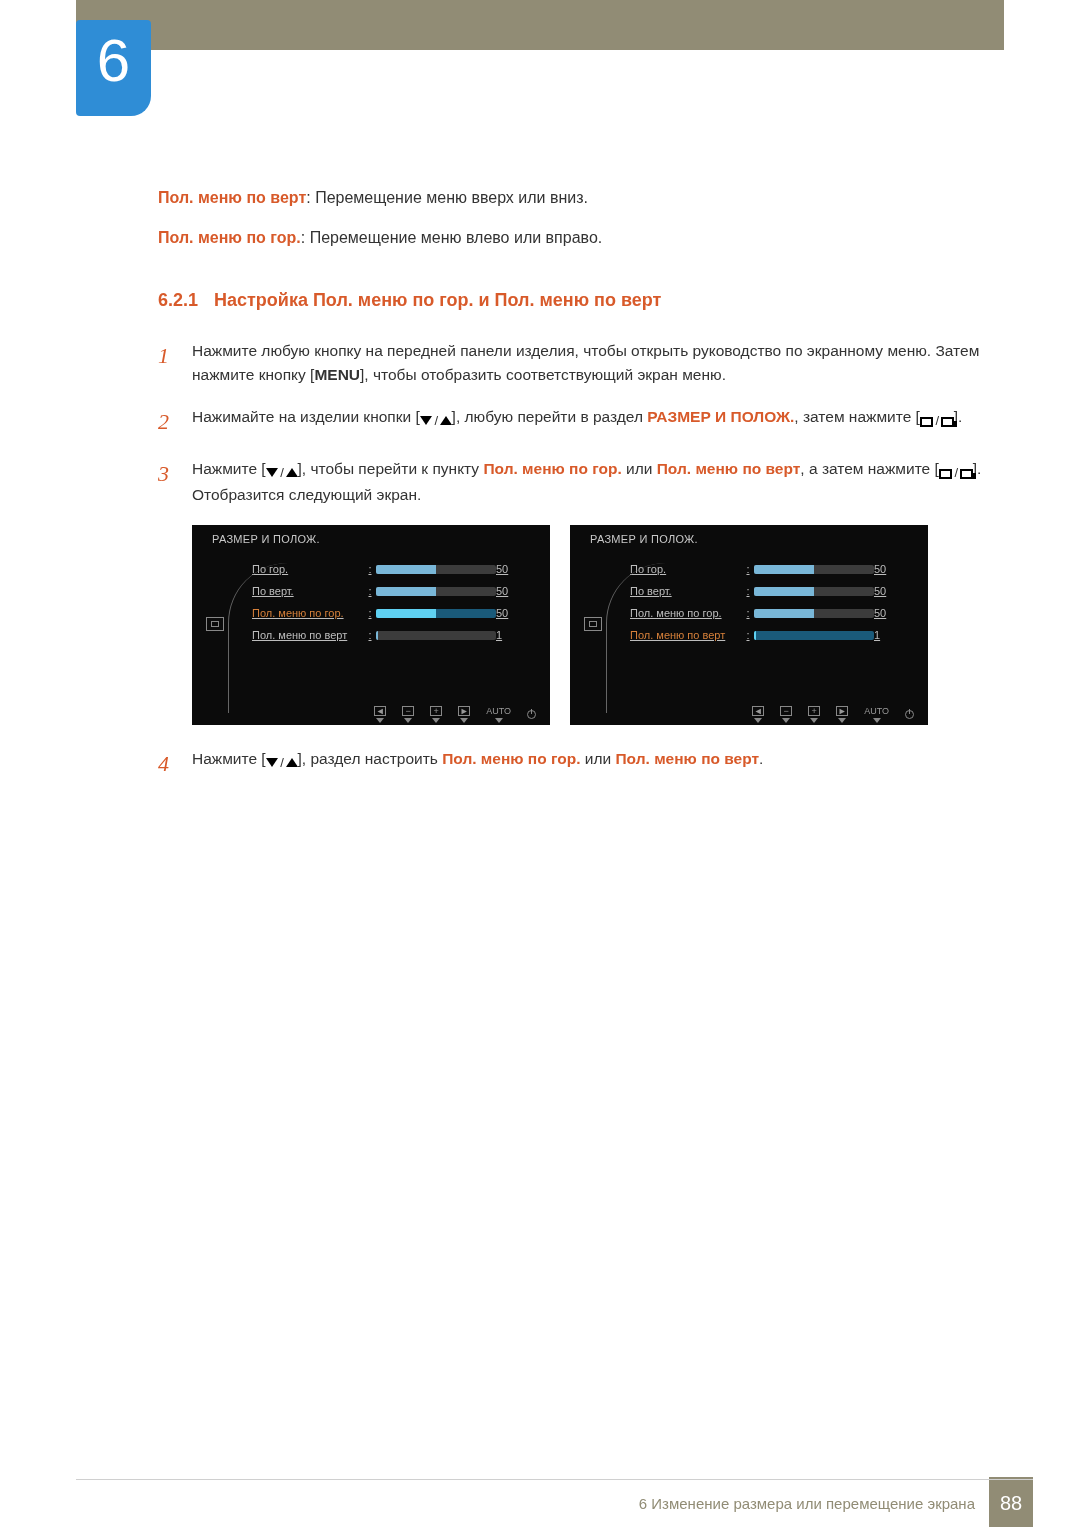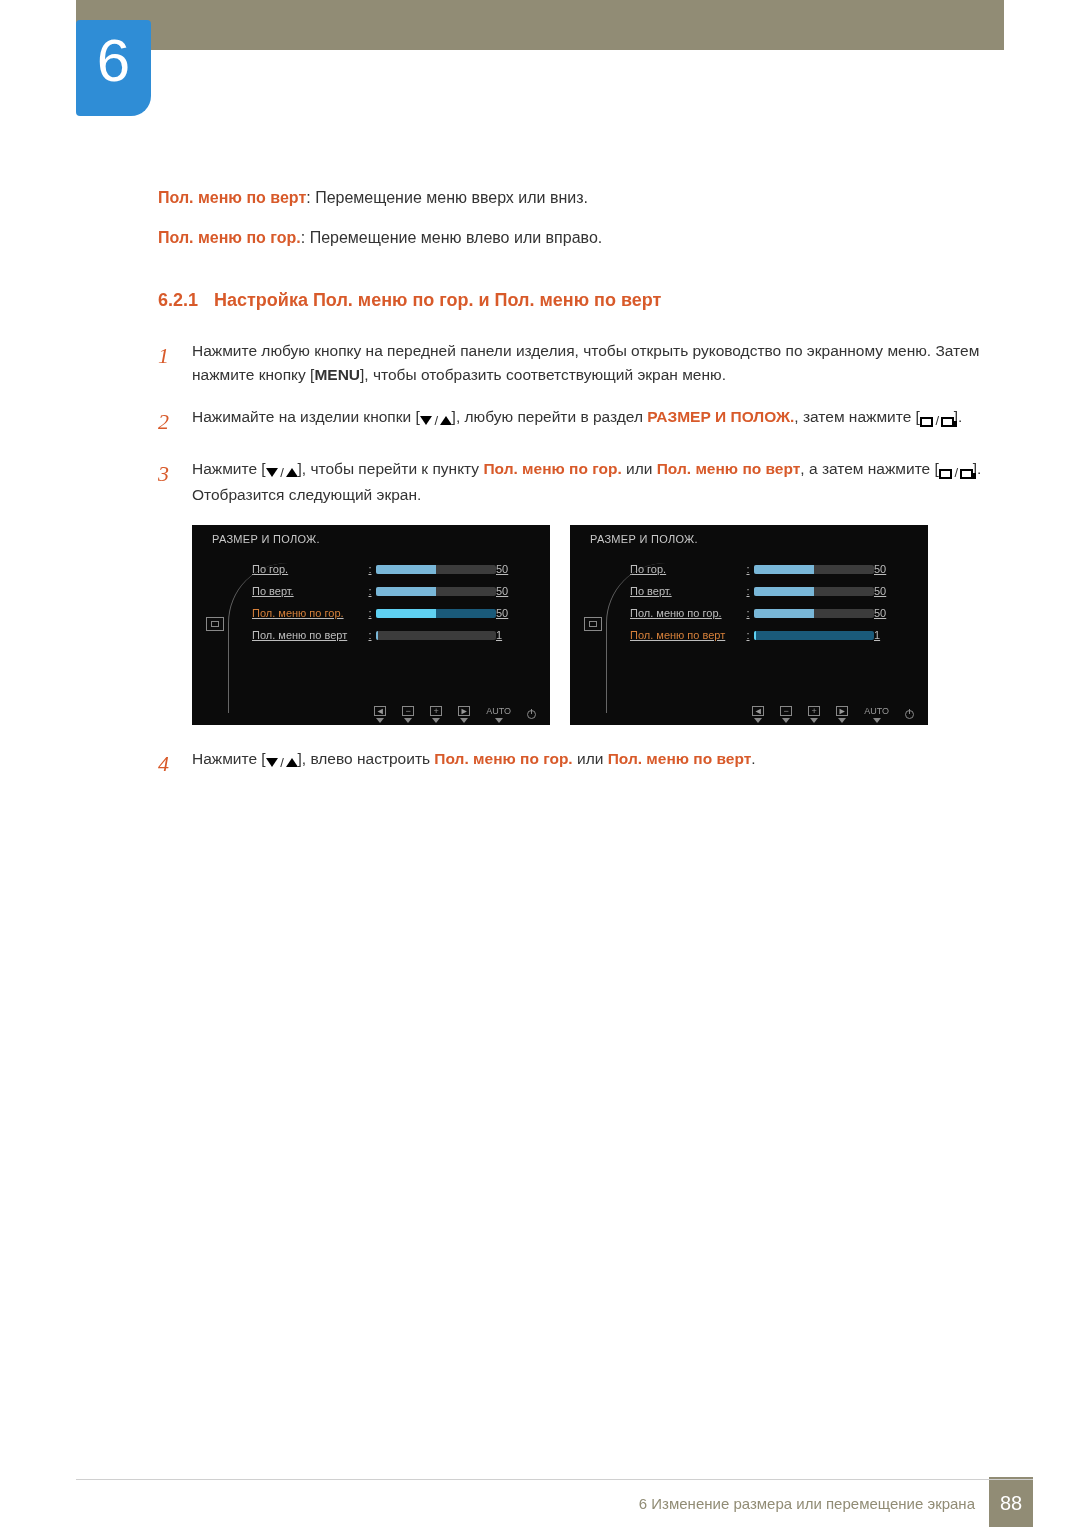--- a/index.html
+++ b/index.html
@@ -299,21 +299,21 @@
             <div class="col">
                 <div class="pwr"></div>
               </div>
           </div>
         </div>
       </div>
 
       <div class="step">
         <div class="step-n">4</div>
         <div class="step-t">
-          <span>Нажмите [</span><span class="btns"><span class="tri-dn"></span> / <span class="tri-up"></span></span><span>], влево настроить </span><span class="eo">Пол. меню по гор.</span><span> или </span><span class="eo">Пол. меню по верт</span><span>.</span>
+          <span>Нажмите [</span><span class="btns"><span class="tri-dn"></span> / <span class="tri-up"></span></span><span>], раздел настроить </span><span class="eo">Пол. меню по гор.</span><span> или </span><span class="eo">Пол. меню по верт</span><span>.</span>
         </div>
       </div>
     </div>
   </div>
 
   <div class="footer">
     <div class="footer-line"></div>
     <div class="footer-text">6 Изменение размера или перемещение экрана</div>
     <div class="page-box">88</div>
   </div>

